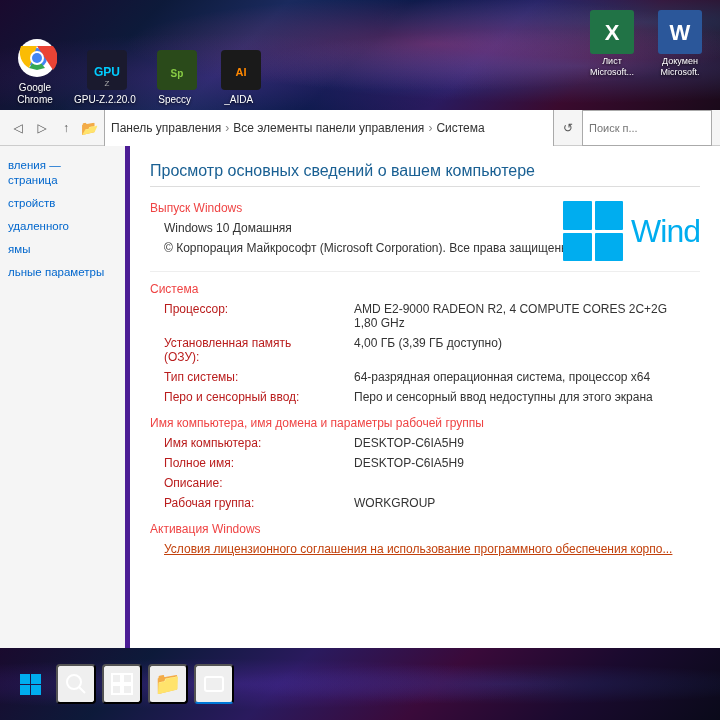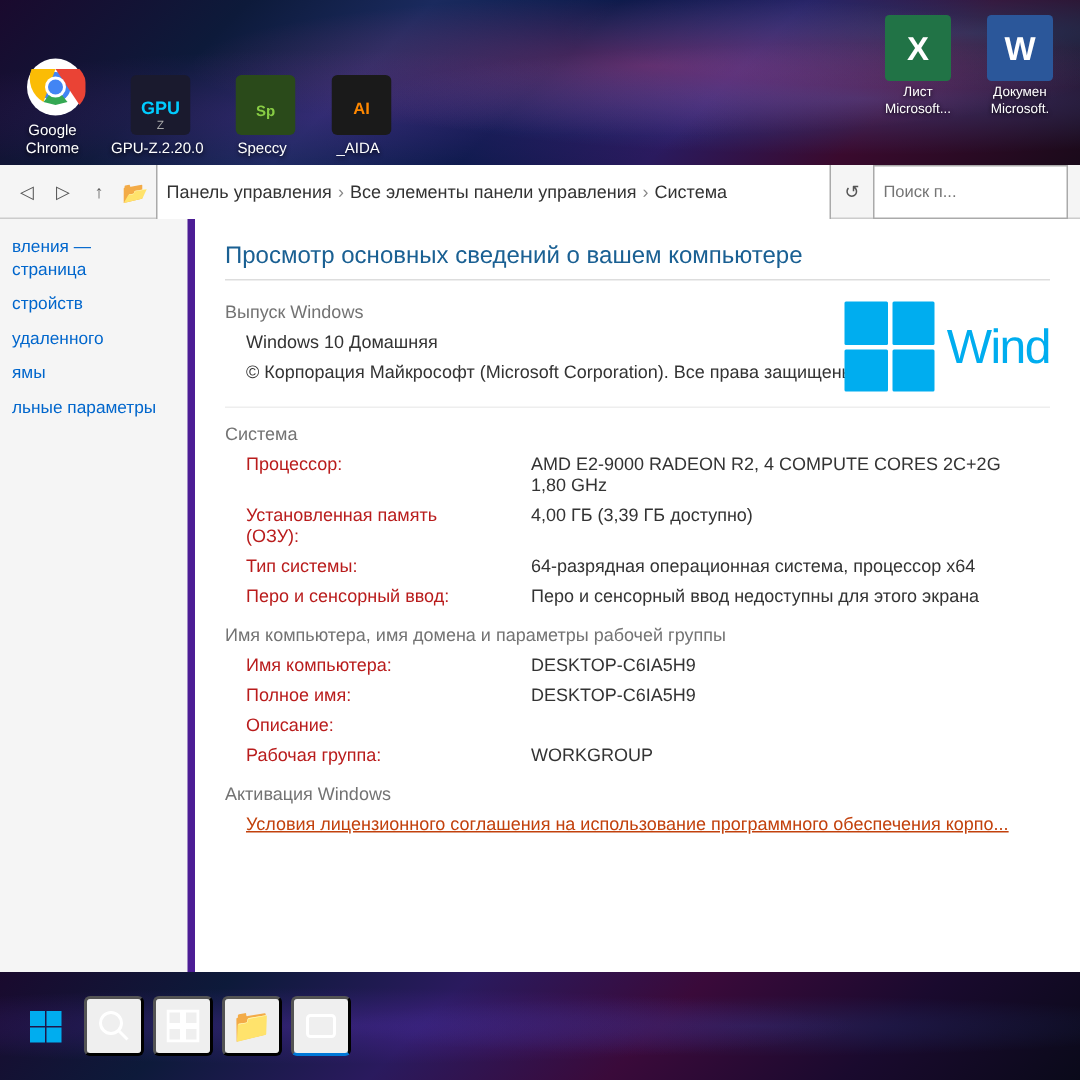--- a/index.html
+++ b/index.html
@@ -203,21 +203,21 @@
       font-size: 16px;
       color: #1a6093;
       font-weight: normal;
       margin-bottom: 14px;
       border-bottom: 1px solid #ddd;
       padding-bottom: 6px;
     }
 
     .group-label {
       font-size: 12px;
-      color: #737373;
+      color: #ef4444;
       font-weight: normal;
       margin: 10px 0 6px 0;
     }
 
     .info-row {
       display: flex;
       font-size: 12px;
       margin-bottom: 6px;
       padding-left: 14px;
     }

